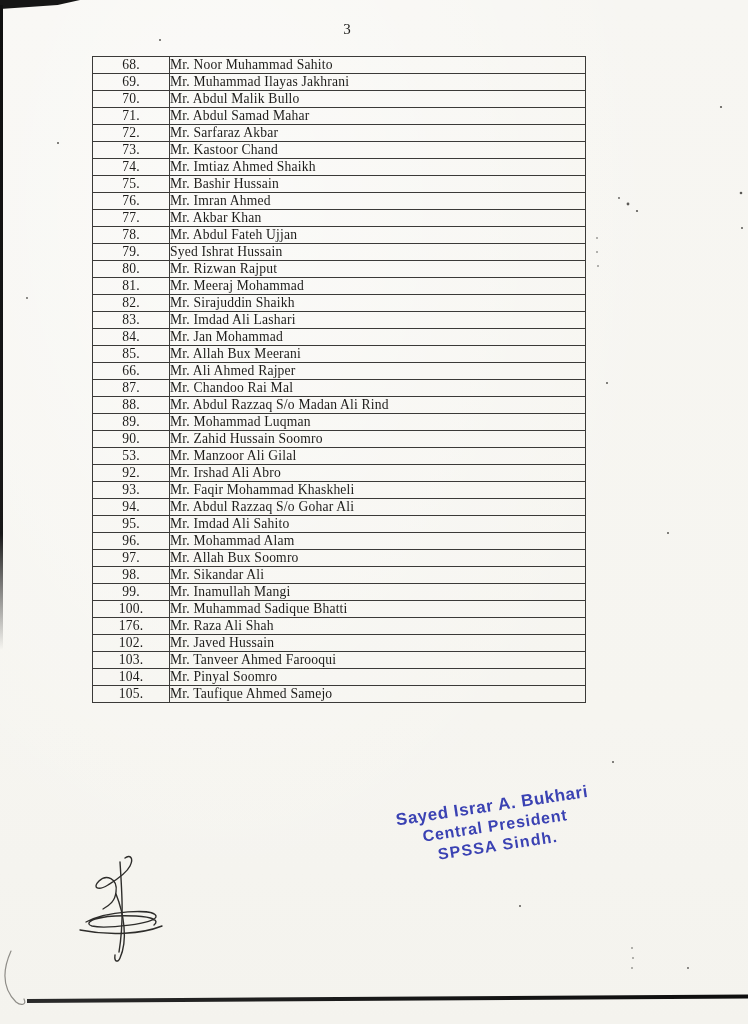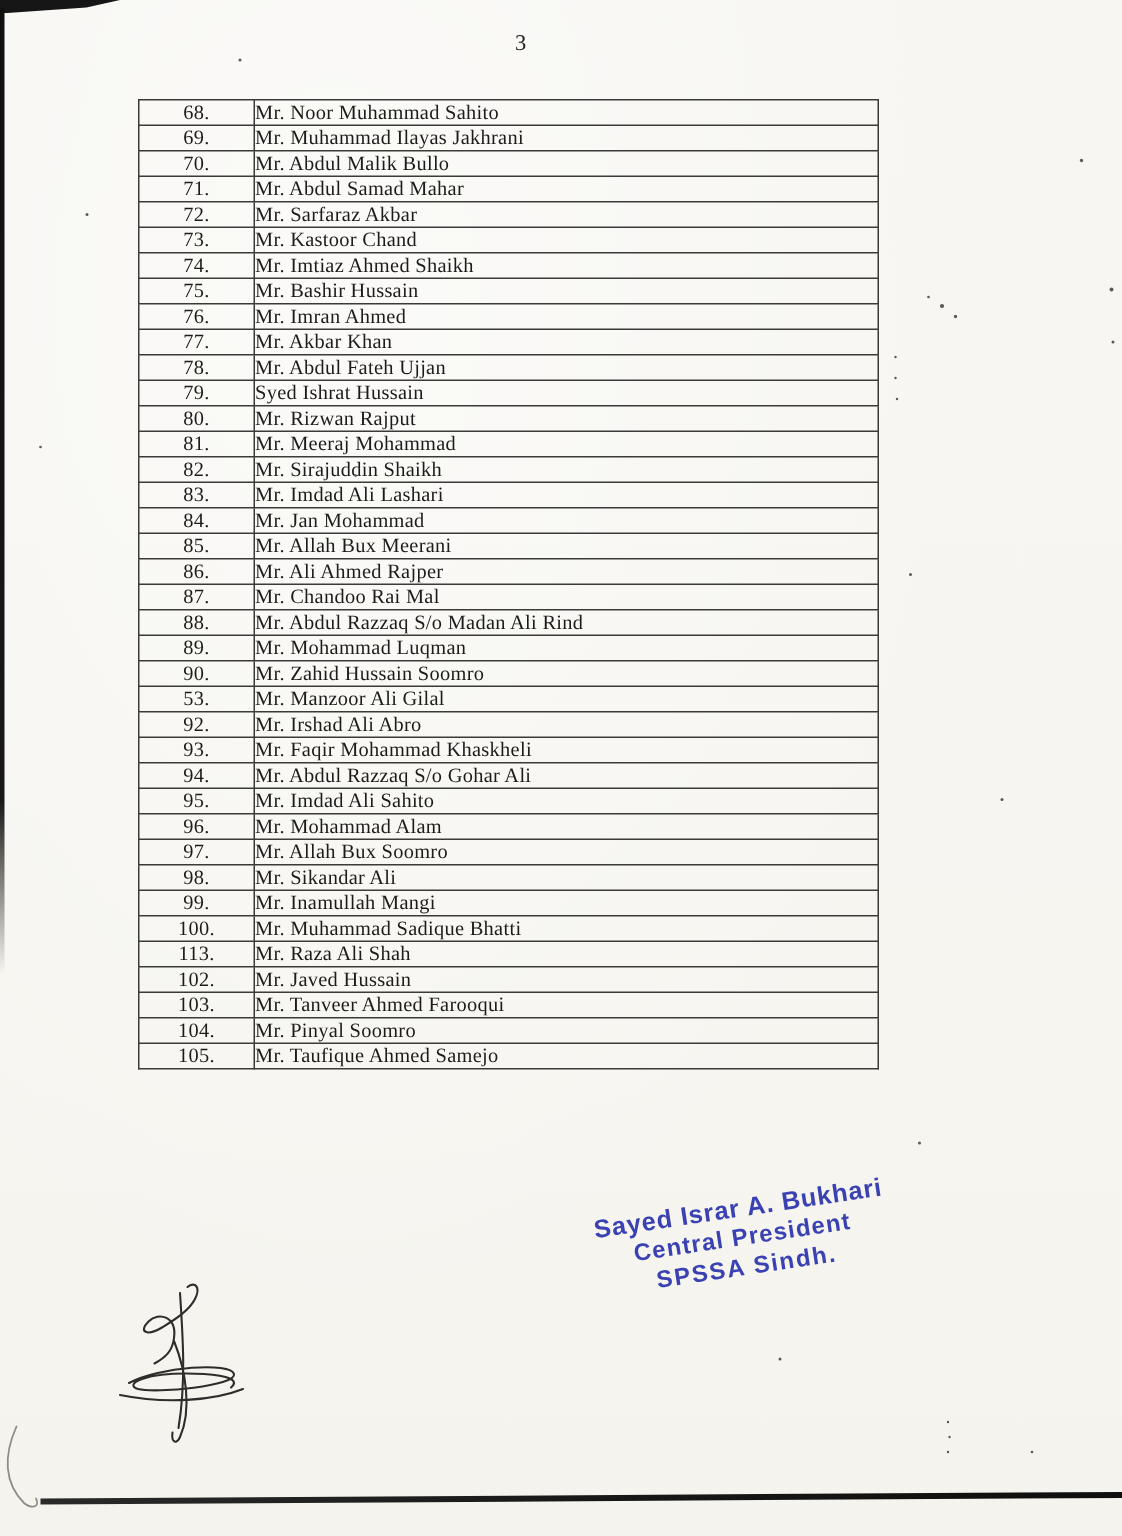--- a/index.html
+++ b/index.html
@@ -32,21 +32,21 @@
     background:linear-gradient(90deg,#2a2a2a,#161616 55%,#0e0e0e);
     transform:rotate(-0.35deg);
     transform-origin:left center;
   }
   .page-number{
     position:absolute;left:0;top:21px;width:694px;
     text-align:center;
     font-size:15px;color:#22211f;
   }
   table.member-table{
-    position:absolute;left:92px;top:66px;
+    position:absolute;left:92px;top:56px;
     width:494px;height:606px;
     border-collapse:collapse;table-layout:fixed;
     background:transparent;
   }
   table.member-table td{
     border:1.6px solid #3b3a38;
     font-size:13.6px;
     color:#1d1c1a;
     padding:0;
     letter-spacing:.2px;
@@ -152,21 +152,21 @@
         </tr>
         <tr>
           <td class="cell-no">84.</td>
           <td class="cell-name">Mr. Jan Mohammad</td>
         </tr>
         <tr>
           <td class="cell-no">85.</td>
           <td class="cell-name">Mr. Allah Bux Meerani</td>
         </tr>
         <tr>
-          <td class="cell-no">86.</td>
+          <td class="cell-no">66.</td>
           <td class="cell-name">Mr. Ali Ahmed Rajper</td>
         </tr>
         <tr>
           <td class="cell-no">87.</td>
           <td class="cell-name">Mr. Chandoo Rai Mal</td>
         </tr>
         <tr>
           <td class="cell-no">88.</td>
           <td class="cell-name">Mr. Abdul Razzaq S/o Madan Ali Rind</td>
         </tr>
@@ -212,21 +212,21 @@
         </tr>
         <tr>
           <td class="cell-no">99.</td>
           <td class="cell-name">Mr. Inamullah Mangi</td>
         </tr>
         <tr>
           <td class="cell-no">100.</td>
           <td class="cell-name">Mr. Muhammad Sadique Bhatti</td>
         </tr>
         <tr>
-          <td class="cell-no">113.</td>
+          <td class="cell-no">176.</td>
           <td class="cell-name">Mr. Raza Ali Shah</td>
         </tr>
         <tr>
           <td class="cell-no">102.</td>
           <td class="cell-name">Mr. Javed Hussain</td>
         </tr>
         <tr>
           <td class="cell-no">103.</td>
           <td class="cell-name">Mr. Tanveer Ahmed Farooqui</td>
         </tr>

